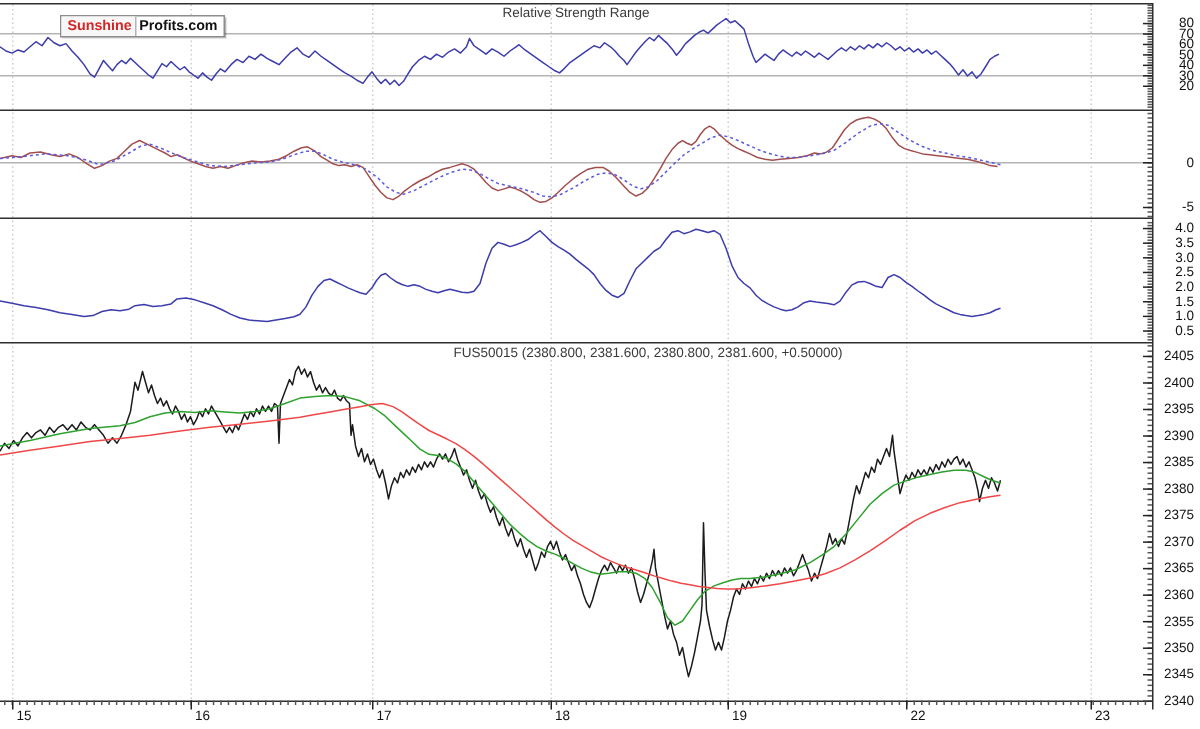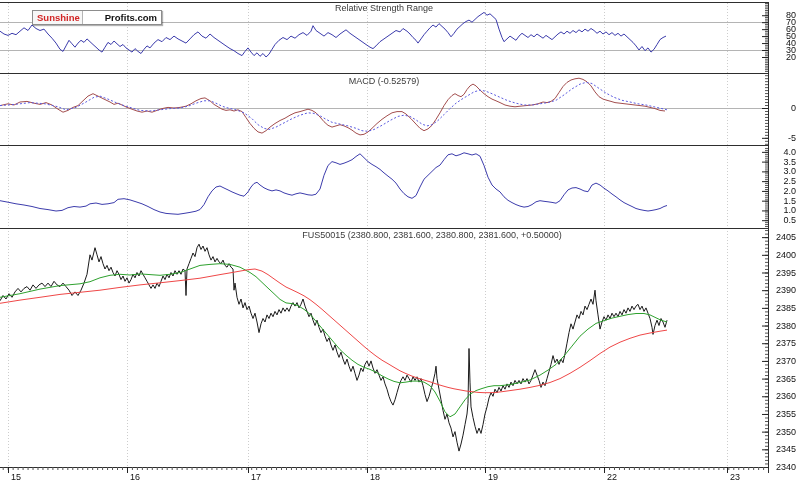--- a/index.html
+++ b/index.html
@@ -2,21 +2,21 @@
 <html><head>
 <meta charset="utf-8">
 <style>
   html,body{margin:0;padding:0;background:#ffffff;}
   #stage{position:relative;width:800px;height:486px;background:#ffffff;overflow:hidden;
          font-family:"Liberation Sans",sans-serif;}
   #chart-svg{position:absolute;left:0;top:0;}
   .panel-title{position:absolute;left:0;width:768px;text-align:center;font-size:9px;
                color:#3a3a3a;white-space:nowrap;pointer-events:none;}
   .axlbl{font-size:9px;font-family:"Liberation Sans",sans-serif;fill:#111111;}
-  #watermark{position:absolute;left:32px;top:10px;display:inline-flex;align-items:flex-start;
+  #watermark{position:absolute;left:40px;top:10px;display:inline-flex;align-items:flex-start;
              border:1px solid #8d8d8d;background:#ffffff;box-shadow:1px 1px 1px rgba(0,0,0,.3);
              font-size:9.5px;font-weight:bold;line-height:11px;}
   #watermark .wm1{padding:1px 2px 1px 4px;border-right:1px solid #b5b5b5;background:#f7f7f7;}
   #watermark .wm2{padding:1px 4px 1px 2px;}
   .hotspot{position:absolute;background:transparent;cursor:crosshair;}
   .axis-spot{position:absolute;background:transparent;cursor:default;}
 </style>
 </head>
 <body>
 
@@ -443,26 +443,25 @@
       <text x="11" y="480" class="axlbl">15</text>
       <text x="130" y="480" class="axlbl">16</text>
       <text x="251" y="480" class="axlbl">17</text>
       <text x="370" y="480" class="axlbl">18</text>
       <text x="488" y="480" class="axlbl">19</text>
       <text x="607" y="480" class="axlbl">22</text>
       <text x="730" y="480" class="axlbl">23</text>
     </svg>
 
   <div class="panel-title" style="top: 3px; color: rgb(58, 58, 58);">Relative Strength Range</div>
-  <div class="panel-title" style="top: 76px; color: rgb(58, 58, 58);">MACD (-0.52579)</div>
   <div class="panel-title" style="top: 230px; color: rgb(58, 58, 58); padding-left: 48px;">FUS50015 (2380.800, 2381.600, 2380.800, 2381.600, +0.50000)</div>
 
   <div id="watermark">
     <span class="wm1" style="color: rgb(210, 38, 38);">Sunshine</span>
-    <span class="wm2" style="color: rgb(17, 17, 17); margin-left: 20px;">Profits.com</span>
+    <span class="wm2" style="color: rgb(17, 17, 17);">Profits.com</span>
   </div>
 
   <div class="hotspot" style="left:0;top:2px;width:768px;height:71px"></div>
   <div class="hotspot" style="left:0;top:74px;width:768px;height:71px"></div>
   <div class="hotspot" style="left:0;top:146px;width:768px;height:82px"></div>
   <div class="hotspot" style="left:0;top:229px;width:768px;height:238px"></div>
   <div class="axis-spot" style="left:768px;top:2px;width:32px;height:465px"></div>
   <div class="axis-spot" style="left:0;top:467px;width:768px;height:19px"></div>
 </div>
 

